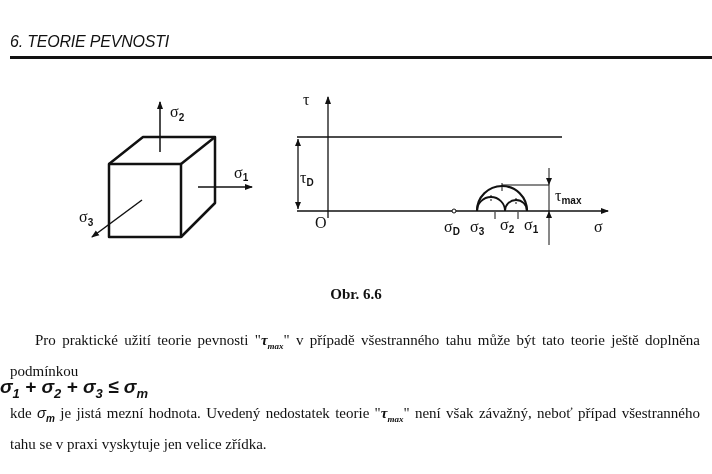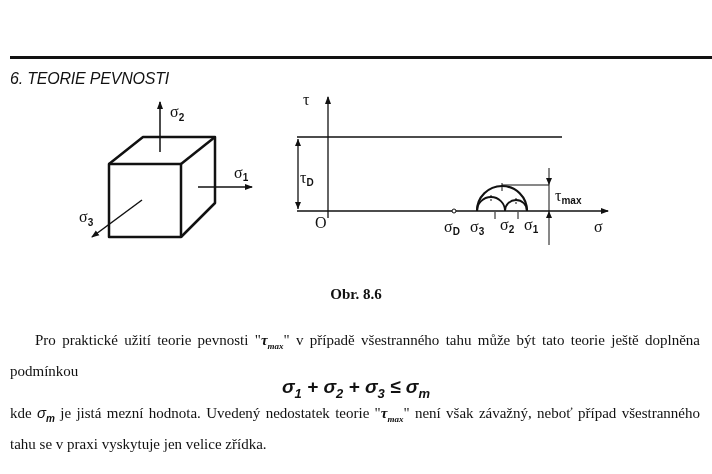--- a/index.html
+++ b/index.html
@@ -1,23 +1,23 @@
 <!DOCTYPE html>
 <html><head>
 <meta charset="utf-8">
 <style>
   html, body { margin:0; padding:0; background:#ffffff; }
   body { width:712px; height:474px; position:relative; overflow:hidden; font-family:"Liberation Serif", serif; color:#111; }
-  .header-title { position:absolute; left:10px; top:33px; font-family:"Liberation Sans", sans-serif; font-style:italic; font-size:16px; letter-spacing:-0.2px;margin-top:37px; }
+  .header-title { position:absolute; left:10px; top:33px; font-family:"Liberation Sans", sans-serif; font-style:italic; font-size:16px; letter-spacing:-0.2px; }
   .header-rule { position:absolute; left:10px; top:56px; width:702px; height:3px; background:#111; }
   svg.fig { position:absolute; left:0; top:0; }
   .caption { position:absolute; left:0; width:712px; top:286px; text-align:center; font-weight:bold; font-size:15px; }
   .para { position:absolute; left:10px; width:690px; font-size:15px; line-height:25px; text-align:justify; }
   .p1 { top:328px; text-indent:25px; }
-  .eq { position:absolute; left:0; width:712px; top:376px; text-align:center; font-family:"Liberation Sans", sans-serif; font-style:italic; font-weight:bold; font-size:19px; }
+  .eq { position:absolute; left:0; width:712px; top:376px; text-align:left; font-family:"Liberation Sans", sans-serif; font-style:italic; font-weight:bold; font-size:19px; }
   .eq sub { font-size:13px; }
   .p2 { top:400px; }
   .tm { font-style:italic; font-weight:bold; }
   .tm sub { font-size:9px; }
   .sm { font-style:italic; font-family:"Liberation Sans", sans-serif; }
   .sm sub { font-size:10px; font-weight:bold; }
   .lbl { font-family:"Liberation Serif", serif; font-size:16px; fill:#111; }
   .lbls { font-family:"Liberation Sans", sans-serif; font-size:10px; font-weight:bold; fill:#111; }
 </style>
 </head>
@@ -78,19 +78,19 @@
     <line x1="549" y1="168" x2="549" y2="245" stroke="#111" stroke-width="1"></line>
     <path d="M546,178 L549,185 L552,178 Z M546,218 L549,211 L552,218 Z" fill="#111"></path>
     <text class="lbl" x="555" y="201"><tspan>τ</tspan><tspan class="lbls" dy="3">max</tspan></text>
 
     <text class="lbl" x="470" y="232"><tspan>σ</tspan><tspan class="lbls" dy="3">3</tspan></text>
     <text class="lbl" x="500" y="230"><tspan>σ</tspan><tspan class="lbls" dy="3">2</tspan></text>
     <text class="lbl" x="524" y="230"><tspan>σ</tspan><tspan class="lbls" dy="3">1</tspan></text>
   </g>
 </svg>
 
-<div class="caption">Obr. 8.6</div>
+<div class="caption">Obr. 6.6</div>
 
 <div class="para p1"><span>Pro praktické užití teorie pevnosti "</span><span class="tm"><span>τ</span><sub>max</sub></span><span>" v případě všestranného tahu může být tato teorie ještě doplněna podmínkou</span></div>
 
 <div class="eq"><span>σ</span><sub>1</sub><span> + </span><span>σ</span><sub>2</sub><span> + </span><span>σ</span><sub>3</sub><span> ≤ </span><span>σ</span><sub>m</sub></div>
 
 <div class="para p2"><span>kde </span><span class="sm"><span>σ</span><sub>m</sub></span><span> je jistá mezní hodnota. Uvedený nedostatek teorie "</span><span class="tm"><span>τ</span><sub>max</sub></span><span>" není však závažný, neboť případ všestranného tahu se v praxi vyskytuje jen velice zřídka.</span></div>
 
 </body></html>

